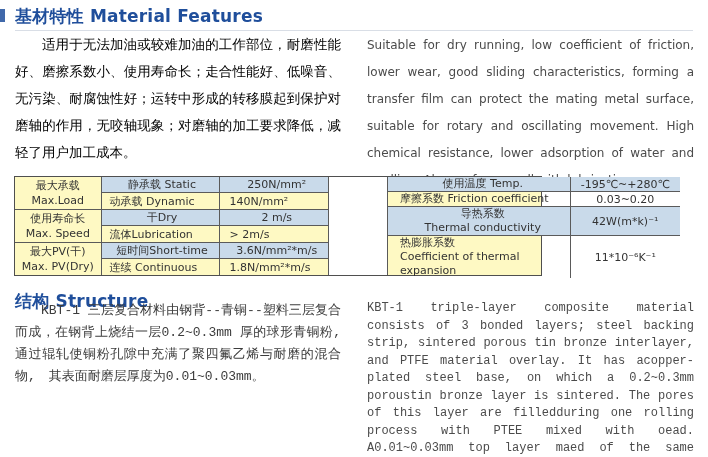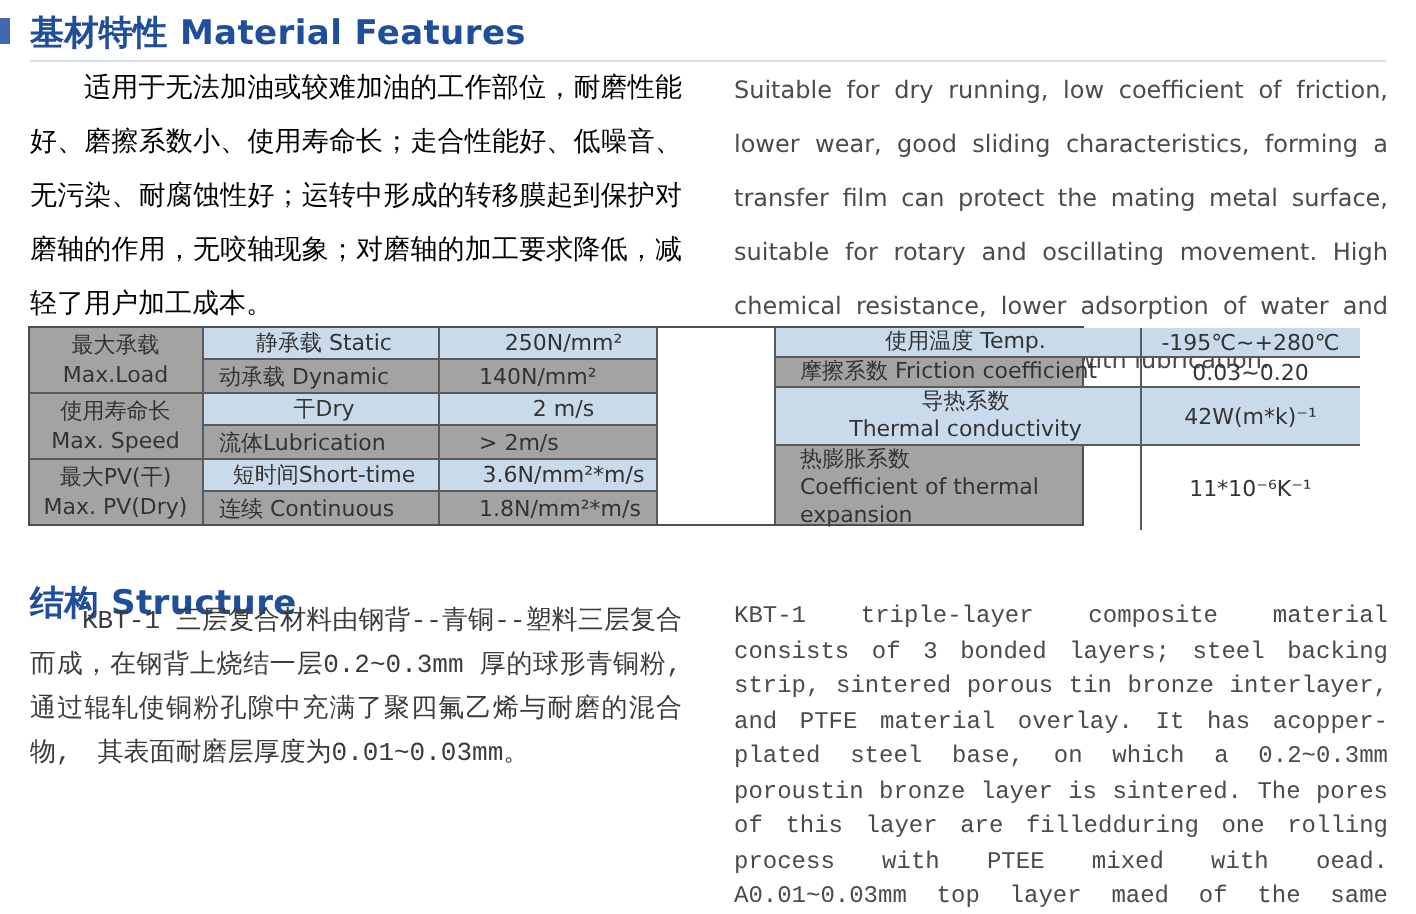--- a/index.html
+++ b/index.html
@@ -25,35 +25,35 @@
   #features-cols { top:31px; }
   #structure-cols { top:300px;font-family:Liberation Mono, monospace; }
   .col-zh { width:326px; flex:none; }
   .col-en { flex:1; min-width:0; }
   .p { margin:0; text-align:justify; }
   #features-zh { font-size:13.5px; line-height:27px; text-indent:2em; color:#000000; }
   #features-en { font-size:12px;  line-height:27px; padding-top:1px; color:#4b4b4b; }
   #structure-zh { font-size:13px; line-height:22px; text-indent:2em; color:#3c3c3c; }
   #structure-en { font-size:12px; line-height:17.5px; color:#4b4b4b; }
 
-  .table-outer { position:absolute; left:14px; top:163px; width:528px; height:100px;
-    border:1px solid var(--border,#4f4f4f); display:flex; background:#a3a3a3; }
+  .table-outer { position:absolute; left:14px; top:176px; width:528px; height:100px;
+    border:1px solid var(--border,#4f4f4f); display:flex; background:#fef9c3; }
   table { border-collapse:collapse; height:100%; table-layout:fixed;
     font-size:11px; color:#333; }
   td { border:1px solid #5a5a5a; padding:0 4px; vertical-align:middle; }
   .t-left  { width:313px; flex:none; border-style:hidden; }
   .t-right { width:292px; flex:none; border-style:hidden; }
   .gap-col { width:60px; flex:none; height:100%;
     border-left:1px solid #5a5a5a; border-right:1px solid #5a5a5a; background:#fff; }
   .shaded { background:var(--shade,#c9daea);text-align:center; }
   .t-left .group { text-align:center; line-height:13px; padding:0 2px; }
   .group span { display:block; }
   .group .g-zh { margin-bottom:2px; }
   .t-left .param { padding-left:8px; }
-  .t-left .val   { padding-left:20px; }
+  .t-left .val   { padding-left:10px; }
   .t-right tr.h20 { height:20%; }
   .t-right tr.h30 { height:30%; }
   .t-right .rlabel { padding-left:12px; line-height:14px; }
   .t-right .rlabel span { display:block; }
   .t-right .rlabel .l2:empty { display:none; }
   .t-right .rval { text-align:center; padding:0 8px; }
 </style>
 </head>
 <body>
 

